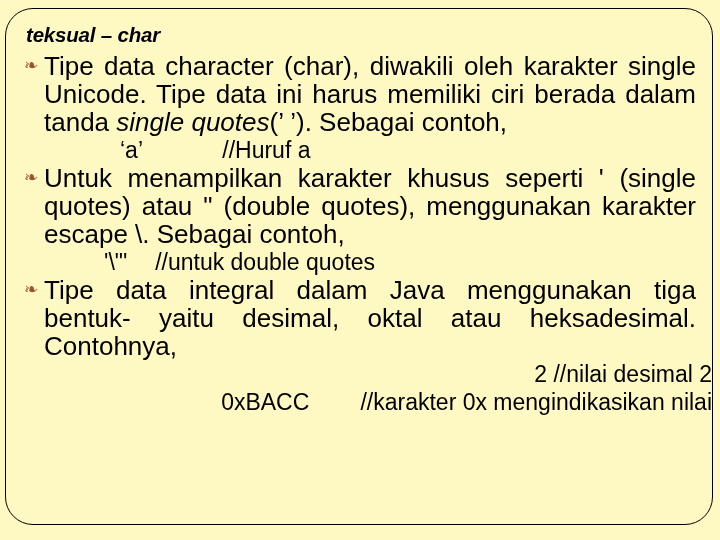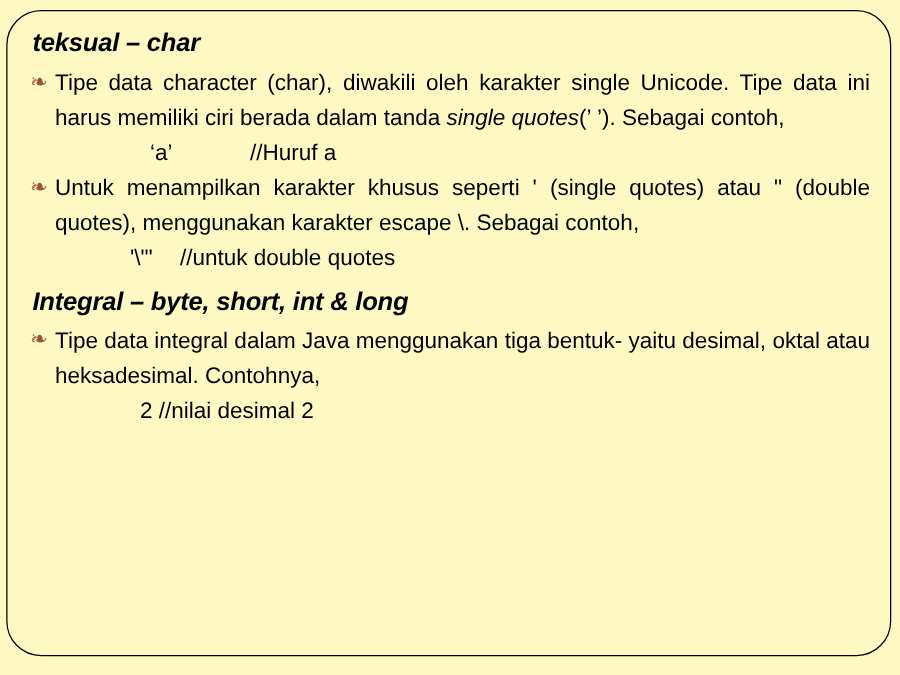--- a/index.html
+++ b/index.html
@@ -71,38 +71,38 @@
     color: #9C5430;
     font-size: 17px;
     line-height: 28px;
     text-align: left;
     padding-left: 6px;
     box-sizing: border-box;
     user-select: none;
   }
   .bullet-body {
     flex: 1 1 auto;
-    font-size: 18px;
+    font-size: 26px;
     line-height: 28px;
     text-align: justify;
     text-justify: inter-word;
     padding-right: 16px;
   }
   .bullet-body .ital { font-style: italic; }
 
   
   .code-line {
-    font-size: 18px;
+    font-size: 23px;
     line-height: 27px;
     white-space: pre;
     margin: 0;
   }
   .indent-1 { padding-left: 102px; }
   .indent-2 { padding-left: 86px; }
-  .indent-3 { padding-left: 94px; }
+  .indent-3 { padding-left: 94px; text-align: right; }
 
   .code-line .wrapline {
     display: block;
     padding-left: 26px;
   }
 
   
   .clipped {
     margin-top: 1px;
   }
@@ -127,26 +127,26 @@
 
 
     <div class="bullet-row">
       <span class="bullet-glyph">❧</span>
       <div class="bullet-body">Untuk   menampilkan   karakter   khusus   seperti   '   (single quotes)   atau   "   (double   quotes), menggunakan karakter escape \. Sebagai contoh,</div>
     </div>
 
 
     <div class="code-line indent-2"><span>'\"'</span>	<span>//untuk double quotes</span></div>
 
-    <div class="heading second">Integral – byte, short, int &amp; long</div>
 
     <div class="bullet-row">
       <span class="bullet-glyph">❧</span>
       <div class="bullet-body">Tipe  data  integral  dalam  Java  menggunakan  tiga  bentuk- yaitu  desimal,  oktal  atau heksadesimal. Contohnya,</div>
     </div>
 
     <div class="code-line indent-3">2 //nilai desimal 2</div>
 
     <div class="code-line indent-3"></div>
 
+    <div class="code-line indent-3 clipped">0xBACC        //karakter 0x mengindikasikan nilai</div>
 
   </div>
 </div>
 
 </body></html>

